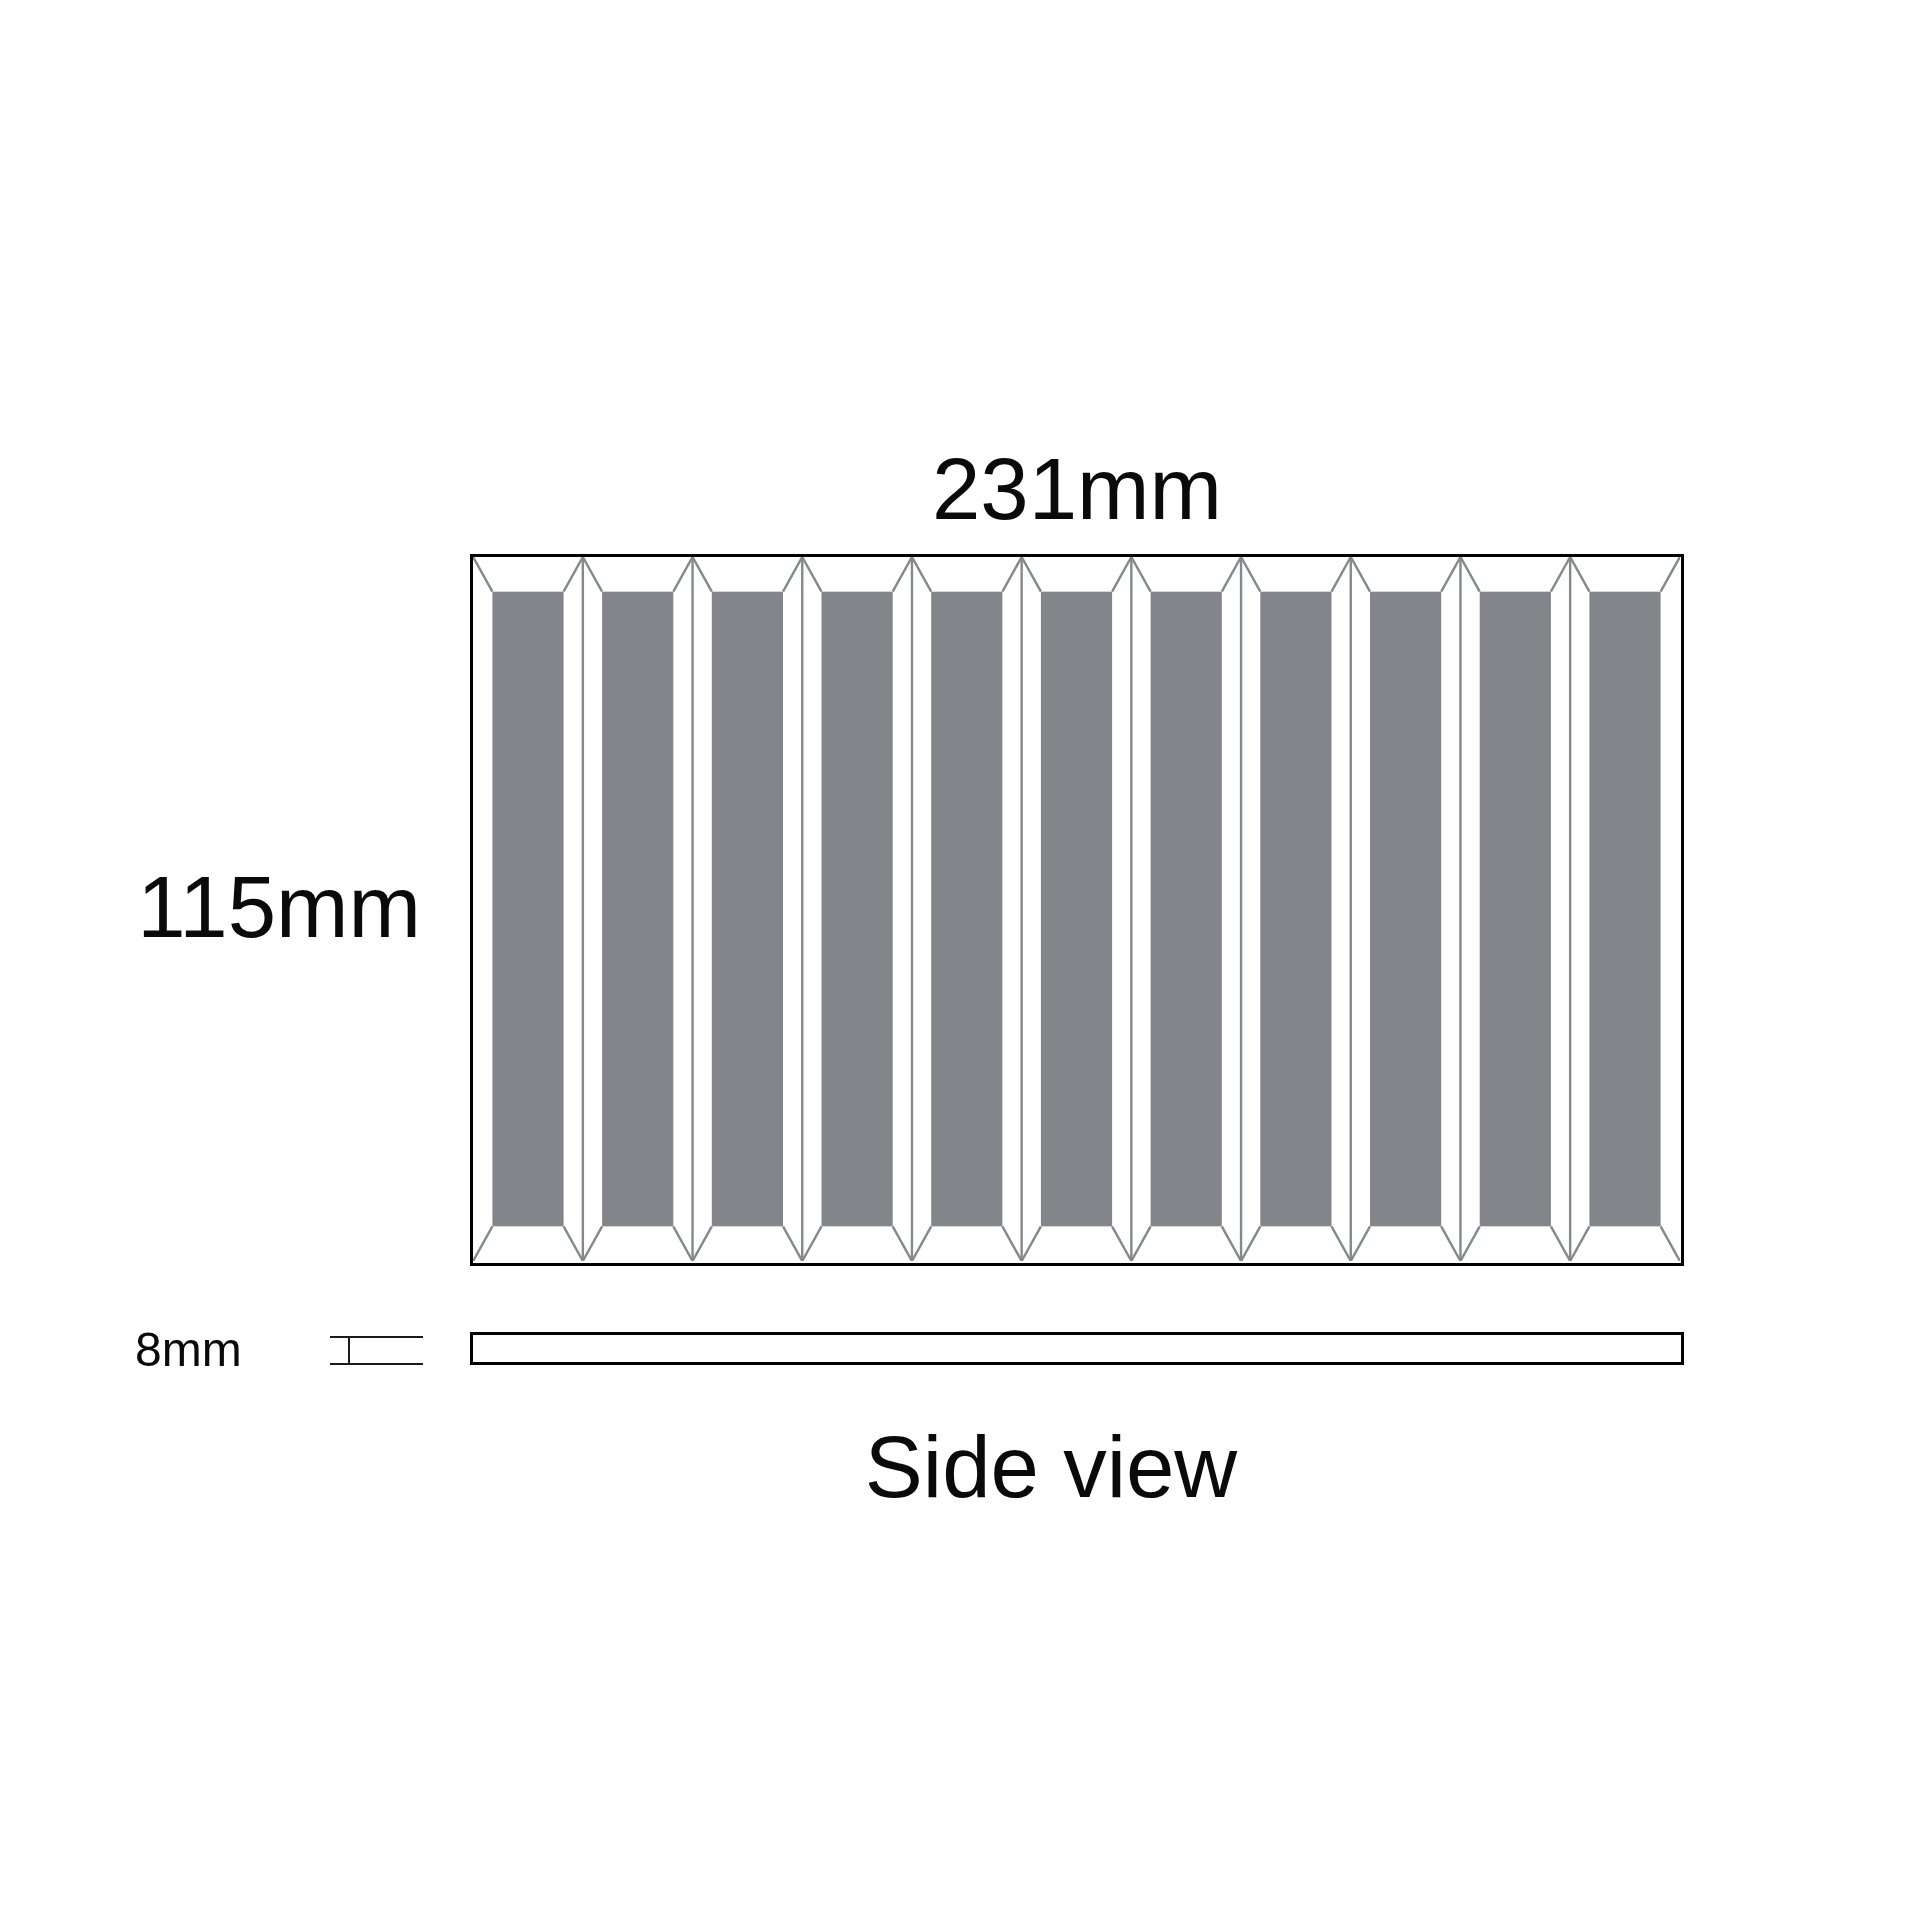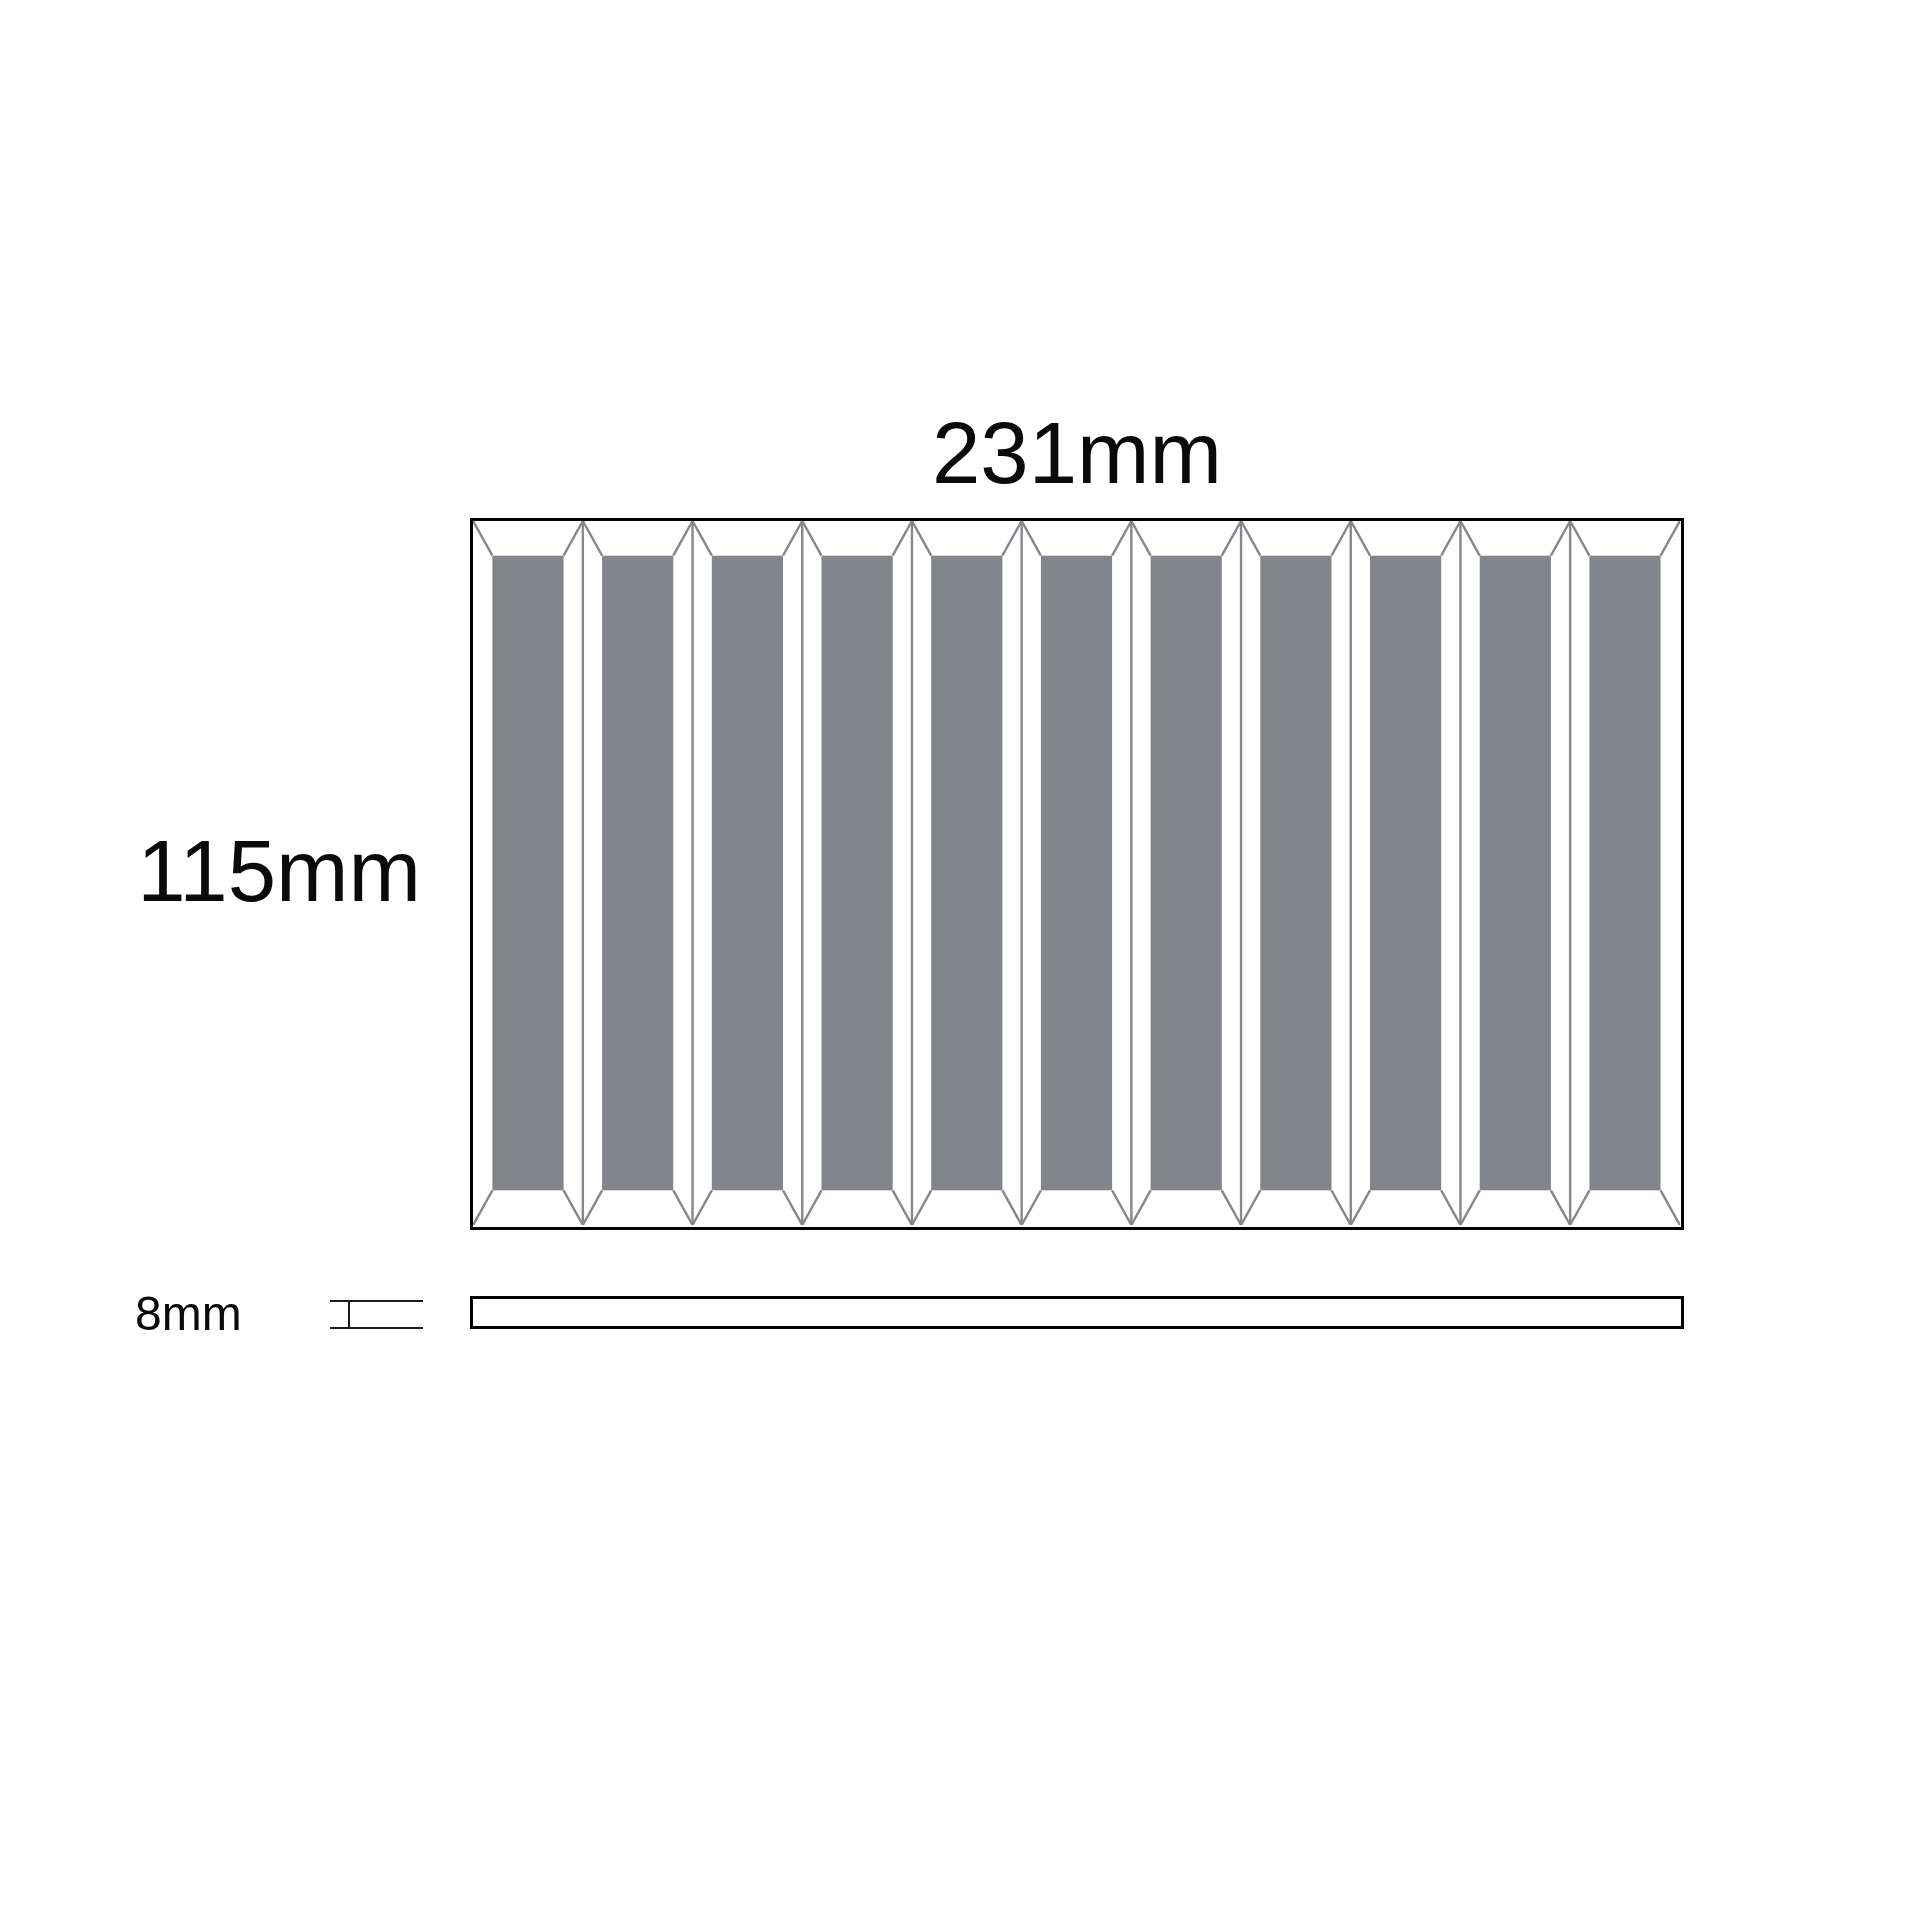--- a/index.html
+++ b/index.html
@@ -8,20 +8,21 @@
     background: #ffffff;
   }
   .canvas {
     position: relative;
     width: 1926px;
     height: 1511px;
     background: #ffffff;
     font-family: "Liberation Sans", sans-serif;
     color: #0a0a0a;
     overflow: hidden;
+    margin-top: 36px;
   }
   .dim-label {
     position: absolute;
     display: flex;
     align-items: flex-end;
     line-height: 1;
     font-size: 87px;
     white-space: nowrap;
   }
   .dim-label.width {
@@ -178,15 +179,18 @@
   <div class="dim-label thickness">
     <span>8mm</span>
   </div>
 
   <div class="ind-line top"></div>
   <div class="ind-line bottom"></div>
   <div class="ind-line tick"></div>
 
   <div class="side-bar"></div>
 
+  <div class="caption-label">
+    <span>Side view</span>
+  </div>
 
 </div>
 
 
 </body></html>

